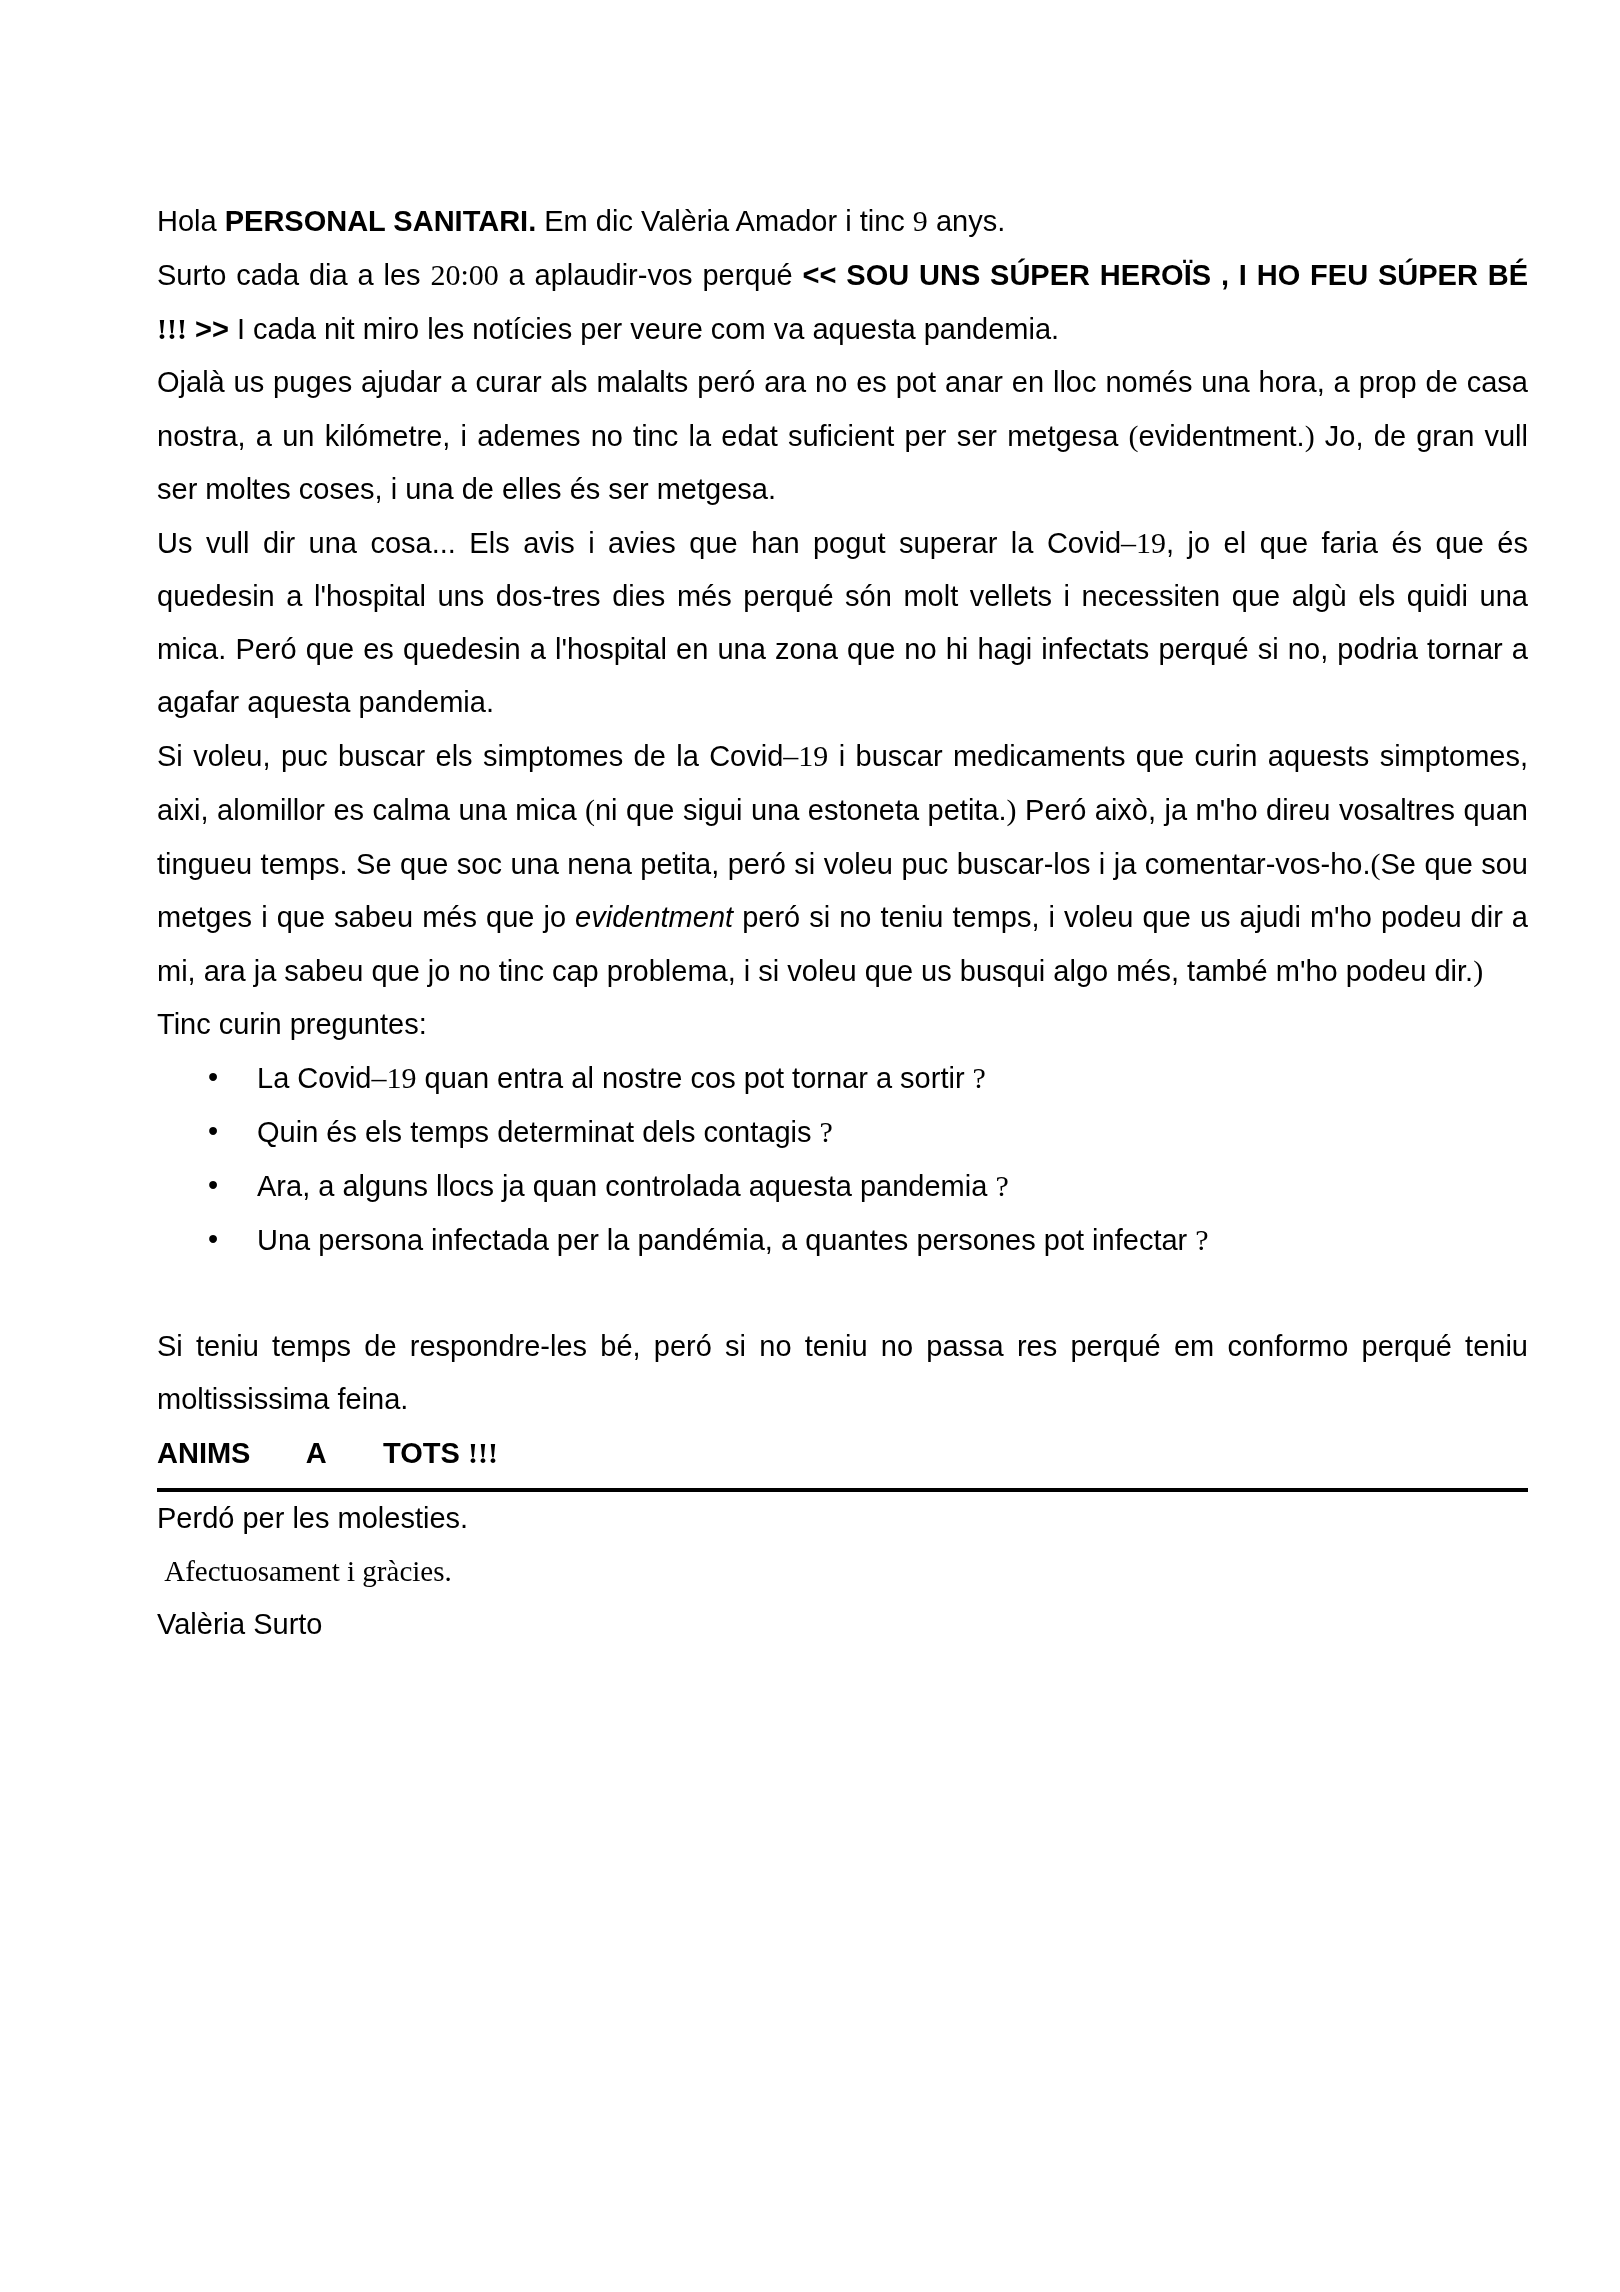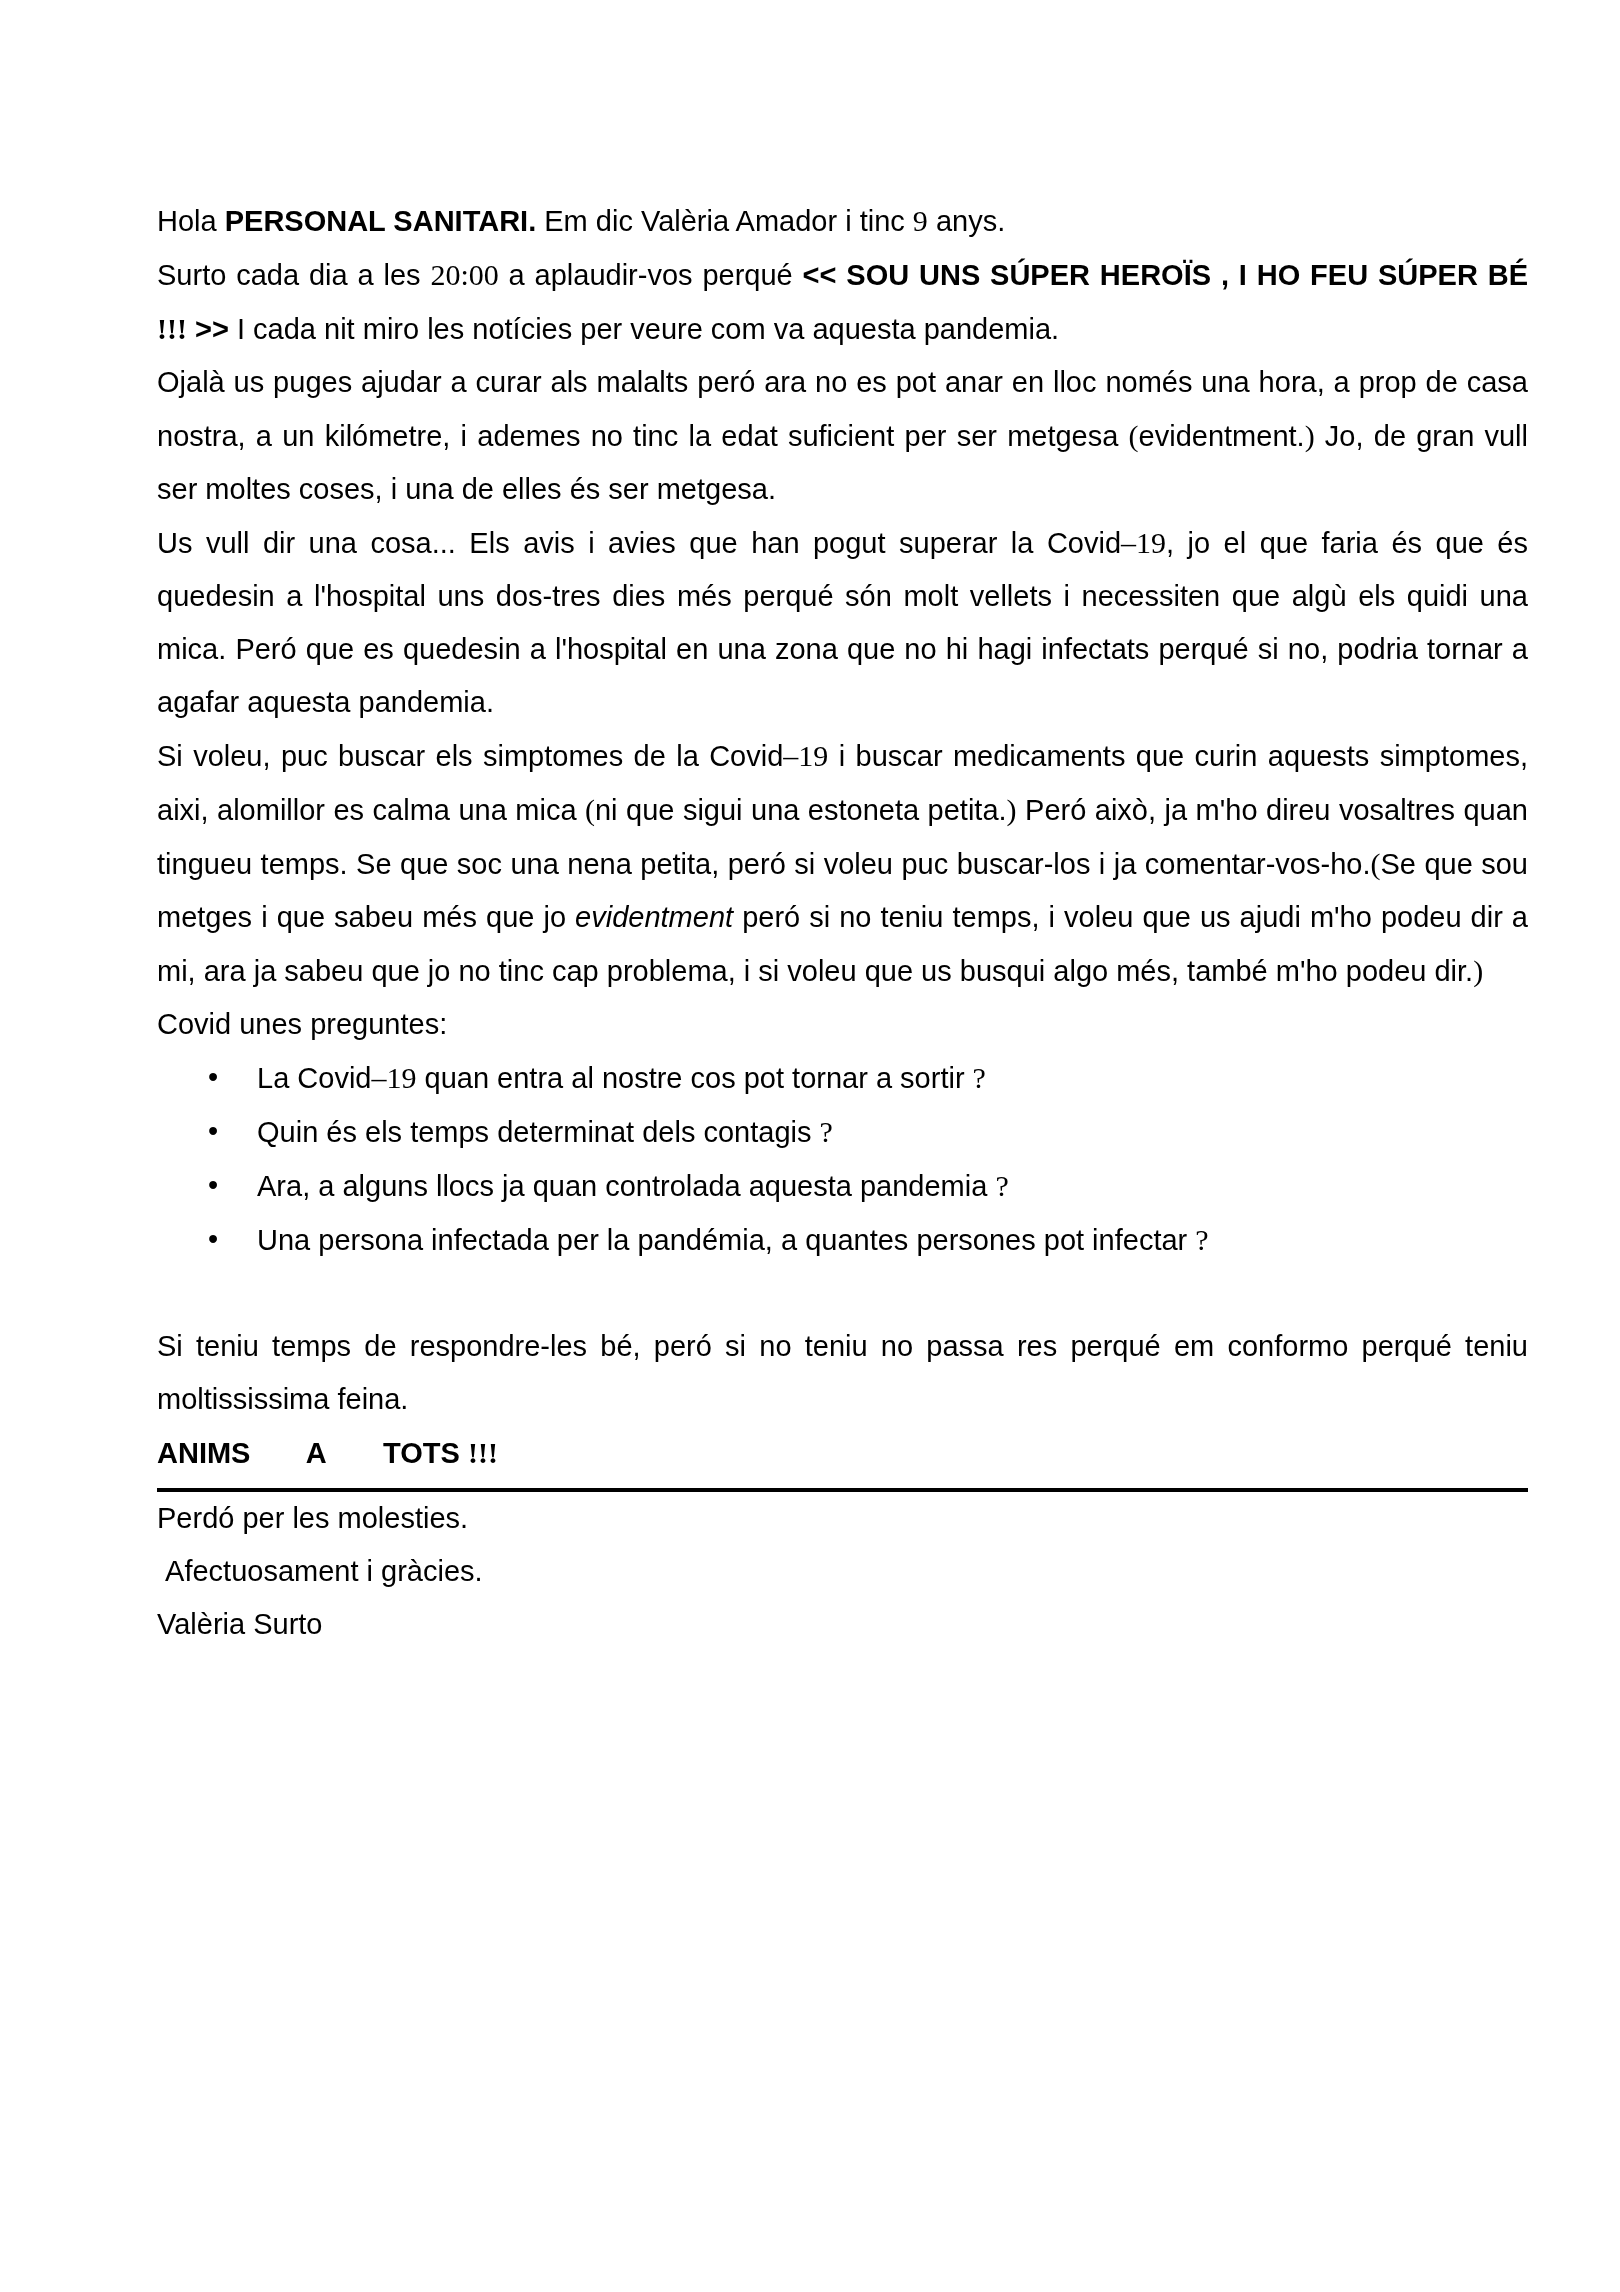--- a/index.html
+++ b/index.html
@@ -49,33 +49,33 @@
     top: 0;
   }
   [data-name="understanding"]     { margin-bottom: 59px; }
   [data-name="closing-heading"] {
     text-align: right;
     border-bottom: 4.9px solid #000;
     padding-bottom: 7.8px;
     margin-bottom: 13.7px;
   }
   [data-name="apology"]           { margin-bottom: 0; }
-  [data-name="farewell"]          { margin-bottom: 53px; }
+  [data-name="farewell"]          { margin-bottom: 53px; font-family: Liberation Serif, serif; }
   [data-name="signature"]         { margin-bottom: 0; }
 </style>
 </head>
 <body>
 
 <main class="page" data-name="letter-page">
     <p data-name="greeting"><span data-name="text-run">Hola </span><span class="bold" data-name="text-run">PERSONAL SANITARI.</span><span data-name="text-run"> Em dic Valèria Amador i tinc </span><span class="serif" data-name="text-run">9</span><span data-name="text-run"> anys.</span></p>
     <p data-name="intro"><span data-name="text-run">Surto cada dia a les </span><span class="serif" data-name="text-run">20:00</span><span data-name="text-run"> a aplaudir-vos perqué </span><span class="bold" data-name="text-run">&lt;&lt; SOU UNS SÚPER HEROÏS , I HO FEU SÚPER BÉ </span><span class="bold serif" data-name="text-run">!!!</span><span class="bold" data-name="text-run"> &gt;&gt;</span><span data-name="text-run"> I cada nit miro les notícies per veure com va aquesta pandemia.</span></p>
     <p data-name="wish"><span data-name="text-run">Ojalà us puges ajudar a curar als malalts peró ara no es pot anar en lloc només una hora, a prop de casa nostra, a un kilómetre, i ademes no tinc la edat suficient per ser metgesa </span><span class="serif" data-name="text-run">(</span><span data-name="text-run">evidentment.</span><span class="serif" data-name="text-run">)</span><span data-name="text-run"> Jo, de gran vull ser moltes coses, i una de elles és ser metgesa.</span></p>
     <p data-name="advice"><span data-name="text-run">Us vull dir una cosa... Els avis i avies que han pogut superar la Covid</span><span class="serif" data-name="text-run">–19</span><span data-name="text-run">, jo el que faria és que és quedesin a l'hospital uns dos-tres dies més perqué són molt vellets i necessiten que algù els quidi una mica. Peró que es quedesin a l'hospital en una zona que no hi hagi infectats perqué si no, podria tornar a agafar aquesta pandemia.</span></p>
     <p data-name="offer"><span data-name="text-run">Si voleu, puc buscar els simptomes de la Covid</span><span class="serif" data-name="text-run">–19</span><span data-name="text-run"> i buscar medicaments que curin aquests simptomes, aixi, alomillor es calma una mica </span><span class="serif" data-name="text-run">(</span><span data-name="text-run">ni que sigui una estoneta petita.</span><span class="serif" data-name="text-run">)</span><span data-name="text-run"> Peró això, ja m'ho direu vosaltres quan tingueu temps. Se que soc una nena petita, peró si voleu puc buscar-los i ja comentar-vos-ho.</span><span class="serif" data-name="text-run">(</span><span data-name="text-run">Se que sou metges i que sabeu més que jo </span><span class="italic" data-name="text-run">evidentment</span><span data-name="text-run"> peró si no teniu temps, i voleu que us ajudi m'ho podeu dir a mi, ara ja sabeu que jo no tinc cap problema, i si voleu que us busqui algo més, també m'ho podeu dir.</span><span class="serif" data-name="text-run">)</span></p>
-    <p data-name="questions-intro"><span data-name="text-run">Covid unes preguntes:</span></p>
+    <p data-name="questions-intro"><span data-name="text-run">Tinc curin preguntes:</span></p>
     <ul data-name="questions-list">
       <li data-name="question-item"><span data-name="text-run">La Covid</span><span class="serif" data-name="text-run">–19</span><span data-name="text-run"> quan entra al nostre cos pot tornar a sortir </span><span class="serif" data-name="text-run">?</span></li>
       <li data-name="question-item"><span data-name="text-run">Quin és els temps determinat dels contagis </span><span class="serif" data-name="text-run">?</span></li>
       <li data-name="question-item"><span data-name="text-run">Ara, a alguns llocs ja quan controlada aquesta pandemia </span><span class="serif" data-name="text-run">?</span></li>
       <li data-name="question-item"><span data-name="text-run">Una persona infectada per la pandémia, a quantes persones pot infectar </span><span class="serif" data-name="text-run">?</span></li>
     </ul>
     <p data-name="understanding"><span data-name="text-run">Si teniu temps de respondre-les bé, peró si no teniu no passa res perqué em conformo perqué teniu moltississima feina.</span></p>
     <p data-name="closing-heading"><span class="bold" data-name="text-run">ANIMS&nbsp;&nbsp;&nbsp;&nbsp;&nbsp;&nbsp; A&nbsp;&nbsp;&nbsp;&nbsp;&nbsp;&nbsp; TOTS </span><span class="bold serif" data-name="text-run">!!!</span></p>
     <p data-name="apology"><span data-name="text-run">Perdó per les molesties.</span></p>
     <p data-name="farewell"><span data-name="text-run">&nbsp;Afectuosament i gràcies.</span></p>

